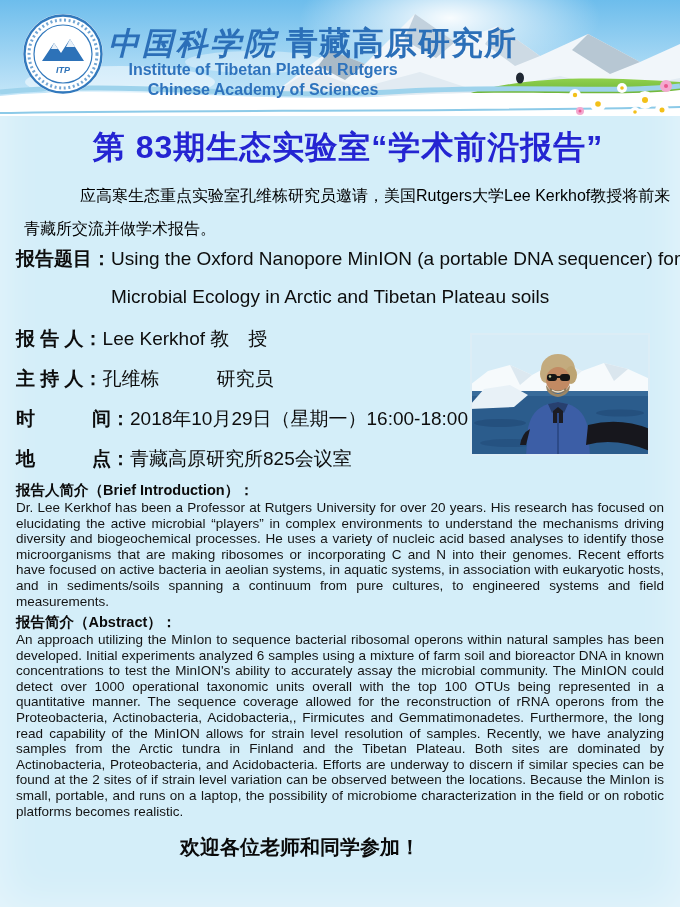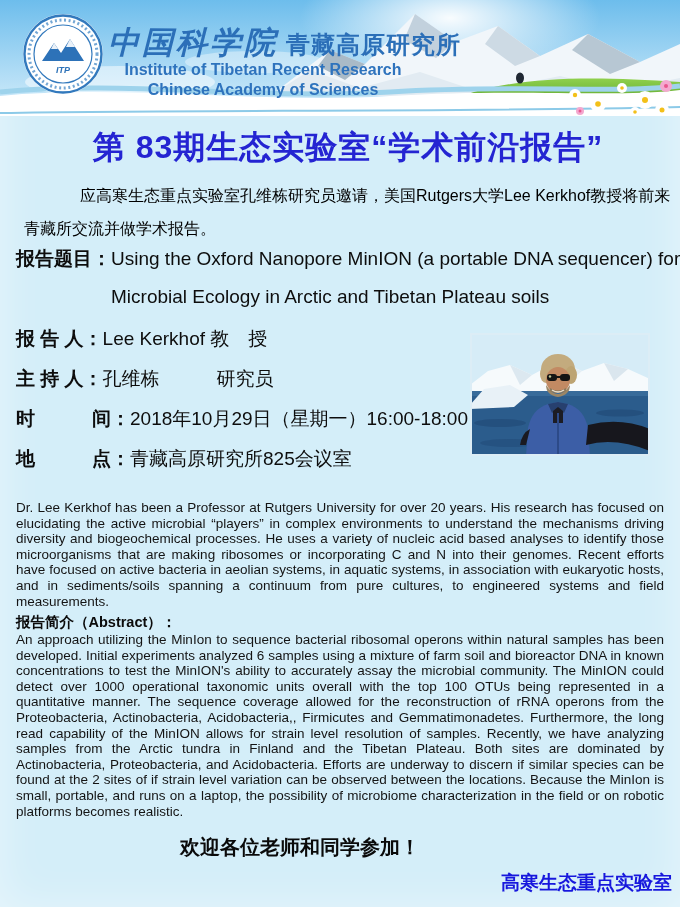--- a/index.html
+++ b/index.html
@@ -7,21 +7,21 @@
   .poster { position:relative; width:680px; height:907px; overflow:hidden;
             background:#d4eef9; box-shadow:inset 0 0 45px rgba(255,255,255,.45); }
 
   
   .header-scene { position:absolute; top:0; left:0; }
   .logo { position:absolute; top:13px; left:22px; }
   .org-cn { position:absolute; top:22px; left:108px; white-space:nowrap;
             color:#2b6fb8; font-weight:bold; }
   .cn-cas { font-size:31px; font-style:italic; letter-spacing:3px; margin-right:8px;
             font-family:"Liberation Serif","DejaVu Serif",serif; }
-  .cn-itp { font-size:24px; letter-spacing:1px; }
+  .cn-itp { font-size:32px; letter-spacing:1px; }
   .org-en { position:absolute; top:60px; left:96px; width:334px; text-align:center;
             color:#2e73bd; font-weight:bold; font-size:16px; line-height:20px; }
 
   
   .title { position:absolute; top:118px; left:0; width:680px; text-align:center;
            color:#2424d2; font-size:32px; font-weight:bold; letter-spacing:1px; margin:8px; }
   .intro { position:absolute; top:171px; left:16px; width:648px; margin:8px;
            font-size:16px; line-height:33px; color:#000000; text-indent:56px; }
   .rows { position:absolute; top:246px; left:16px; width:648px; }
   .row { height:40px; font-size:19px; color:#0d0d0d; white-space:nowrap; }
@@ -105,21 +105,21 @@
       <circle cx="41" cy="41" r="29" fill="none" stroke="#3279bd" stroke-width="1.2"></circle>
       <path d="M20,48 L32,30 L39,40 L48,26 L62,48 Z" fill="#2d72b8"></path>
       <path d="M32,30 L36,36 L29,36 Z M48,26 L53,34 L44,34 Z" fill="#ffffff" opacity="0.9"></path>
       <text x="41" y="60" text-anchor="middle" font-size="9" font-weight="bold" font-style="italic" fill="#2d72b8">ITP</text>
     </svg>
 
     <div class="org-cn">
       <span class="cn-cas">中国科学院</span><span class="cn-itp">青藏高原研究所</span>
     </div>
     <div class="org-en">
-      <div>Institute of Tibetan Recent Research</div>
+      <div>Institute of Tibetan Plateau Rutgers</div>
       <div>Chinese Academy of Sciences</div>
     </div>
   </div>
 
   <h1 class="title">第 83期生态实验室“学术前沿报告”</h1>
 
   <p class="intro">应高寒生态重点实验室孔维栋研究员邀请，美国Rutgers大学Lee Kerkhof教授将前来青藏所交流并做学术报告。</p>
 
   <div class="rows">
     <div class="row">
@@ -171,21 +171,21 @@
       <path d="M56,123 L58,95 Q62,76 78,71 L88,69 L98,71 Q114,76 118,95 L120,123 Z" fill="#3c5ea6"></path>
       <path d="M78,71 L88,69 L98,71 L94,80 L88,76 L82,80 Z" fill="#27406f"></path>
       <path d="M83,78 L88,74 L93,78 L93,90 L83,90 Z" fill="#1c1c24"></path>
       <line x1="88" y1="80" x2="88" y2="123" stroke="#2c4a88" stroke-width="2"></line>
       <path d="M118,92 Q150,84 180,96 L180,118 Q145,104 116,112 Z" fill="#17171d"></path>
       <path d="M56,112 L60,96 Q52,100 50,112 Z" fill="#1a1a20"></path>
     </g>
     <rect x="1" y="1" width="178" height="121" fill="none" stroke="#dcedf6" stroke-width="2"></rect>
   </svg>
 
+  <div class="sec-h bio-h">报告人简介（Brief Introduction）：</div>
   <div class="sec-b bio-b">Dr. Lee Kerkhof has been a Professor at Rutgers University for over 20 years. His research has focused on elucidating the active microbial “players” in complex environments to understand the mechanisms driving diversity and biogeochemical processes. He uses a variety of nucleic acid based analyses to identify those microorganisms that are making ribosomes or incorporating C and N into their genomes. Recent efforts have focused on active bacteria in aeolian systems, in aquatic systems, in association with eukaryotic hosts, and in sediments/soils spanning a  continuum from pure cultures, to engineered systems and field measurements.</div>
 
   <div class="sec-h abs-h">报告简介（Abstract）：</div>
   <div class="sec-b abs-b"><span>An approach utilizing the MinIon to sequence bacterial ribosomal operons within natural samples has been developed. Initial experiments analyzed 6 samples using a mixture of farm soil and bioreactor DNA in known concentrations to test the MinION's ability to accurately assay the microbial community. The MinION could detect over 1000 operational taxonomic units overall with the top 100 OTUs being represented in a quantitative manner. The sequence coverage allowed for the reconstruction of rRNA operons from the </span><span class="it">Proteobacteria</span><span>, </span><span class="it">Actinobacteria</span><span>, </span><span class="it">Acidobacteria</span><span>,, </span><span class="it">Firmicutes</span><span> and </span><span class="it">Gemmatimonadetes</span><span>. Furthermore, the long read capability of the MinION allows for strain level resolution of samples. Recently, we have analyzing samples from the Arctic tundra in Finland and the Tibetan Plateau. Both sites are dominated by </span><span class="it">Actinobacteria, Proteobacteria,</span><span> and </span><span class="it">Acidobacteria</span><span>. Efforts are underway to discern if similar species can be found at the 2 sites of if strain level variation can be observed between the locations. Because the MinIon is small, portable, and runs on a laptop, the possibility of microbiome characterization in the field or on robotic platforms becomes realistic.</span></div>
 
   <div class="welcome">欢迎各位老师和同学参加！</div>
-  <div class="lab">高寒生态重点实验室</div>
 
 </div>
 
 </body></html>

